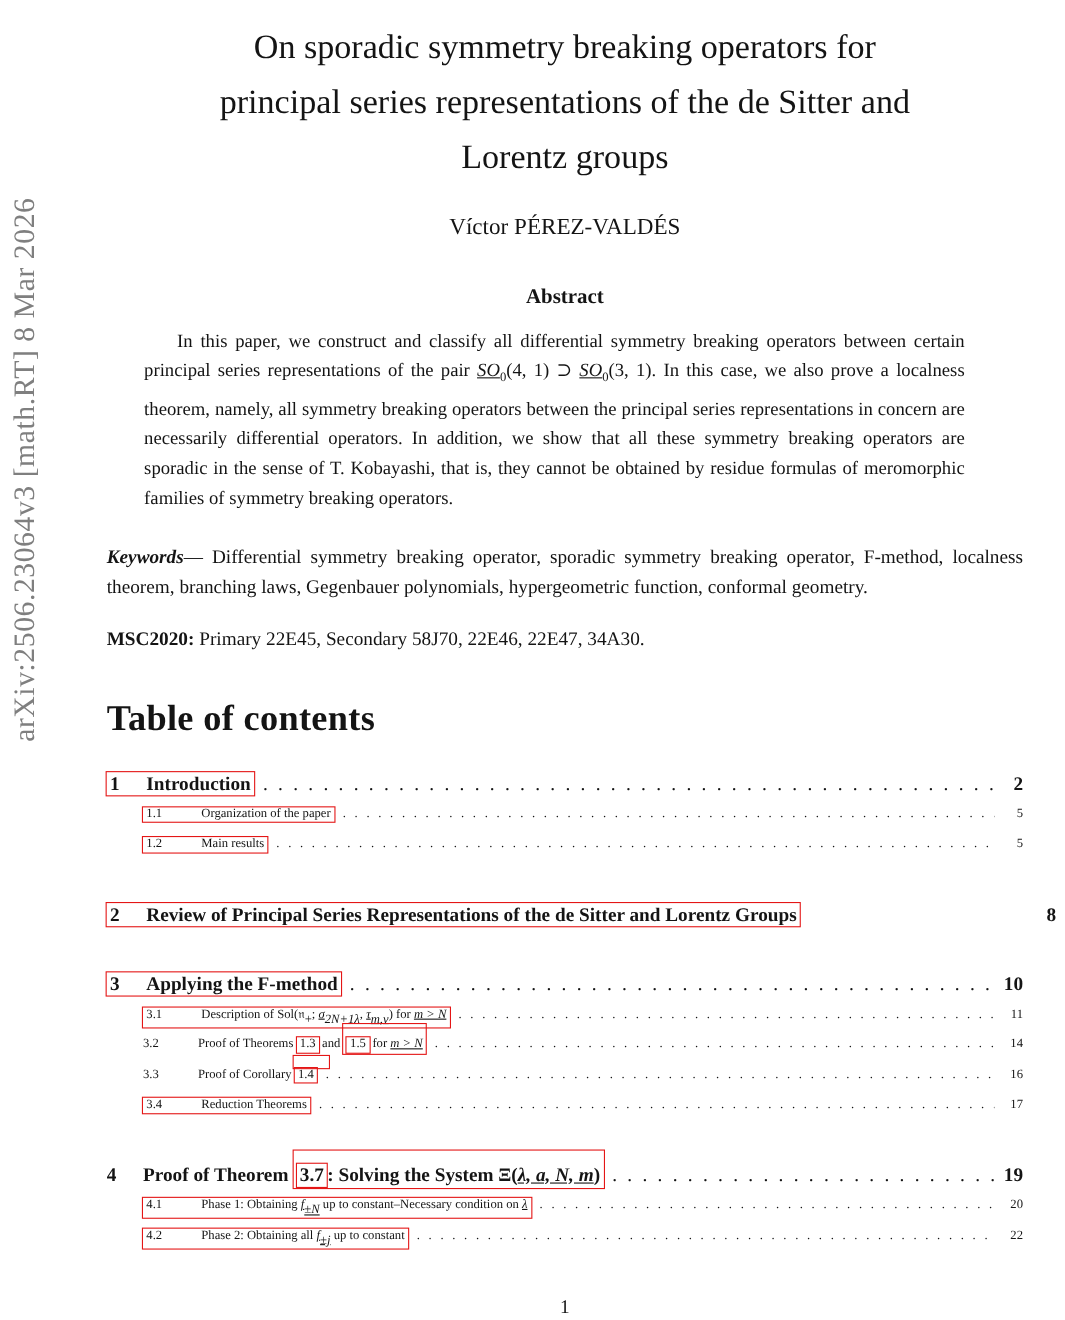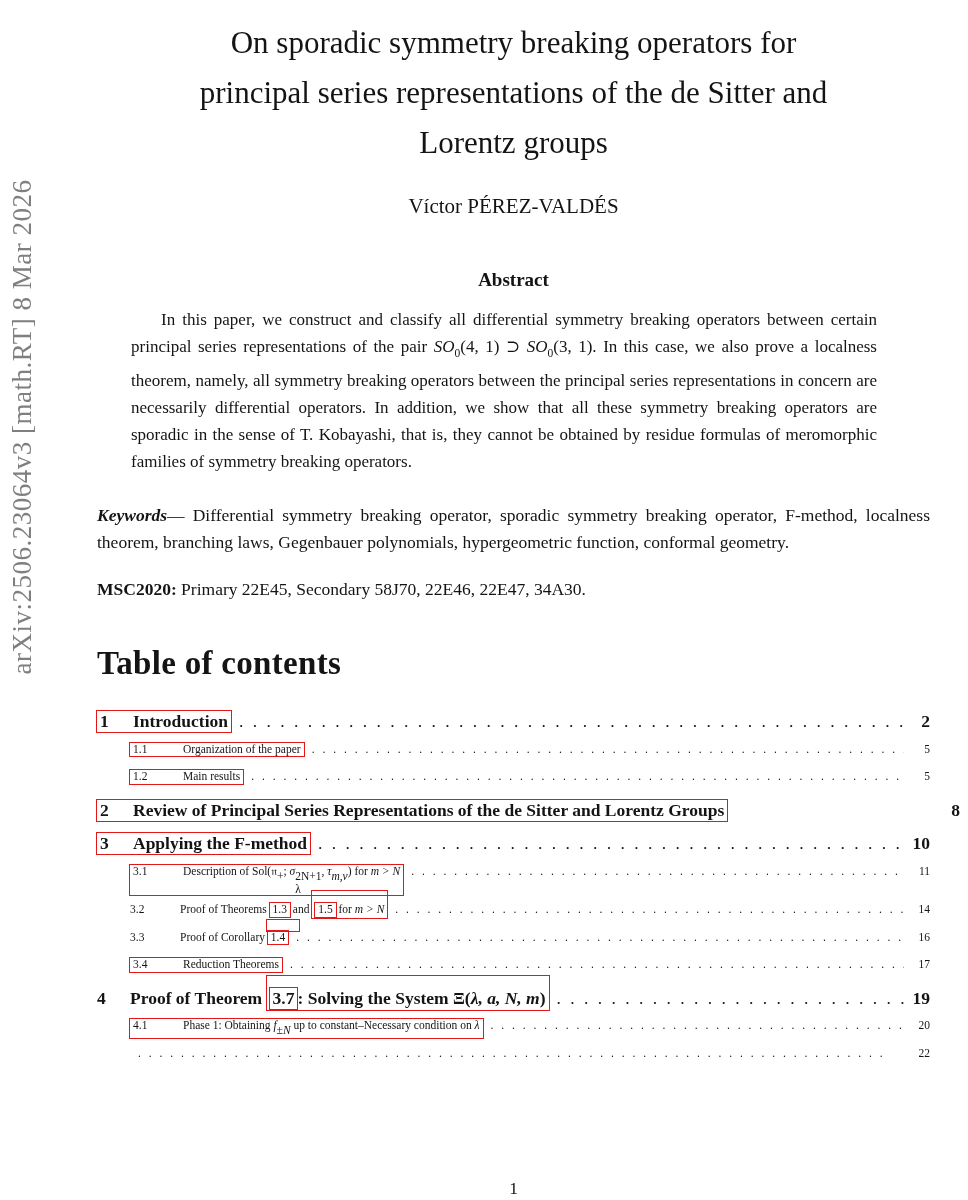--- a/index.html
+++ b/index.html
@@ -16,59 +16,59 @@
   }
   .banner{
     position:absolute;left:22px;top:427px;
     transform:translate(-50%,-50%) rotate(-90deg);
     white-space:nowrap;font-size:27px;color:var(--gray);
     letter-spacing:0.5px;
   }
   .page{position:absolute;left:97px;top:16px;width:833px;}
   .title{margin-top:2px;text-align:center;font-size:31px;line-height:50px;}
   .author{margin-top:26px;text-align:center;font-size:21px;}
-  .abs-head{margin-top:50px;text-align:center;font-size:19px;font-weight:bold;}
+  .abs-head{margin-top:40px;text-align:center;font-size:19px;font-weight:bold;}
   .abs-body{
     margin:15px 53px 0 34px;text-align:justify;
     font-size:17px;line-height:27px;text-indent:30px;
   }
   .keywords{margin-top:27px;text-align:justify;font-size:17.5px;line-height:27.5px;}
   .msc{margin-top:19px;font-size:17.5px;line-height:27.5px;}
   .toc-heading{margin-top:42px;font-size:33px;font-weight:bold;letter-spacing:0.3px;}
   .toc-list{margin-top:26px;}
   .toc-row{display:flex;align-items:baseline;line-height:27.5px;font-size:17.5px;white-space:nowrap;}
   .toc-row.sub{padding-left:33px;}
-  .toc-row.gap{margin-top:6px;}
+  .toc-row.gap{margin-top:36px;}
   .toc-bold{font-weight:bold;}
   .toc-num{display:inline-block;width:33px;}
   .toc-row.sub .toc-num{width:50px;}
   .toc-label{white-space:nowrap;}
   .leader{
     flex:1 1 0;min-width:0;overflow:hidden;white-space:nowrap;
     letter-spacing:2.5px;padding:0 4px 0 8px;font-weight:normal;
   }
   .toc-page{min-width:26px;text-align:right;}
   .wide .toc-page{margin-right:-30px;}
   .rbox{
     display:inline-block;border:1.7px solid var(--red);
     padding:0 3px;margin:0 -1px;line-height:1.2;
   }
   .tall{padding-top:11px;margin-top:-11px;}
   .stray{position:relative;text-align:right;}
   .stray::before{
     content:'';position:absolute;left:-2px;top:-12px;width:32px;height:11px;
     border:1.7px solid var(--red);
   }
-  .it{font-style:italic;}
+  .it{font-style:italic;text-decoration:underline;}
   .b{font-weight:bold;}
   .kwb{font-weight:bold;font-style:italic;}
   .sub{font-size:11.5px;vertical-align:-0.4em;letter-spacing:0;}
   .supsub{
-    display:inline-flex;flex-direction:column;align-items:flex-start;
-    vertical-align:-0.5em;font-size:11.5px;line-height:1.08;letter-spacing:0;
+    display:inline-flex;flex-direction:row;align-items:flex-start;
+    vertical-align:-0.5em;font-size:11.5px;line-height:1.08;font-style:italic;letter-spacing:0;
   }
   .footer{position:absolute;top:1178px;left:97px;width:833px;text-align:center;font-size:17.5px;}
 </style>
 </head>
 <body>
 
 <div class="banner">arXiv:2506.23064v3 [math.RT] 8 Mar 2026</div>
 
 <div class="page">
   <div class="title">
@@ -139,19 +139,20 @@
         <span class="toc-main"><span class="toc-num">4</span><span class="toc-label"><span>Proof of Theorem </span><span class="rbox tall"><span class="rbox"><span>3.7</span></span><span>: Solving the System Ξ(</span><span class="it">λ, a, N, m</span><span>)</span></span></span></span>
         <span class="leader">. . . . . . . . . . . . . . . . . . . . . . . . . . . . . . . . . . . . . . . . . . . . . . . . . . . . . . . . . . . . . . . . . . . . . . </span>
         <span class="toc-page">19</span>
       </div>
       <div class="toc-row sub">
         <span class="toc-main"><span class="rbox"><span class="toc-num">4.1</span><span class="toc-label"><span>Phase 1: Obtaining </span><span class="it">f</span><span class="sub it">±N</span><span> up to constant–Necessary condition on </span><span class="it">λ</span></span></span></span>
         <span class="leader">. . . . . . . . . . . . . . . . . . . . . . . . . . . . . . . . . . . . . . . . . . . . . . . . . . . . . . . . . . . . . . . . . . . . . . </span>
         <span class="toc-page">20</span>
       </div>
       <div class="toc-row sub">
+        <span class="toc-main"><span class="rbox"><span class="toc-num">4.2</span><span class="toc-label"><span>Phase 2: Obtaining all </span><span class="it">f</span><span class="sub it">±j</span><span> up to constant</span></span></span></span>
         <span class="leader">. . . . . . . . . . . . . . . . . . . . . . . . . . . . . . . . . . . . . . . . . . . . . . . . . . . . . . . . . . . . . . . . . . . . . . </span>
         <span class="toc-page">22</span>
       </div>
     </div>
 </div>
 
 <div class="footer">1</div>
 
 </body></html>

